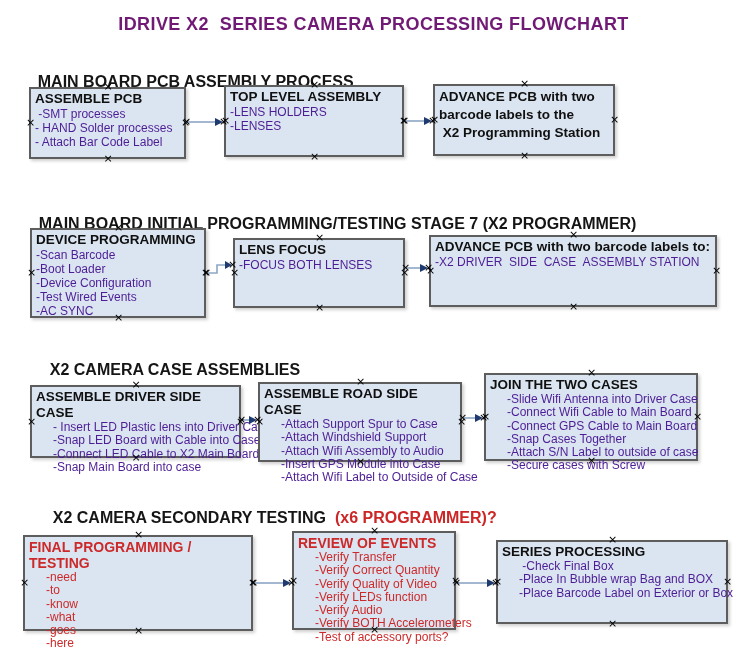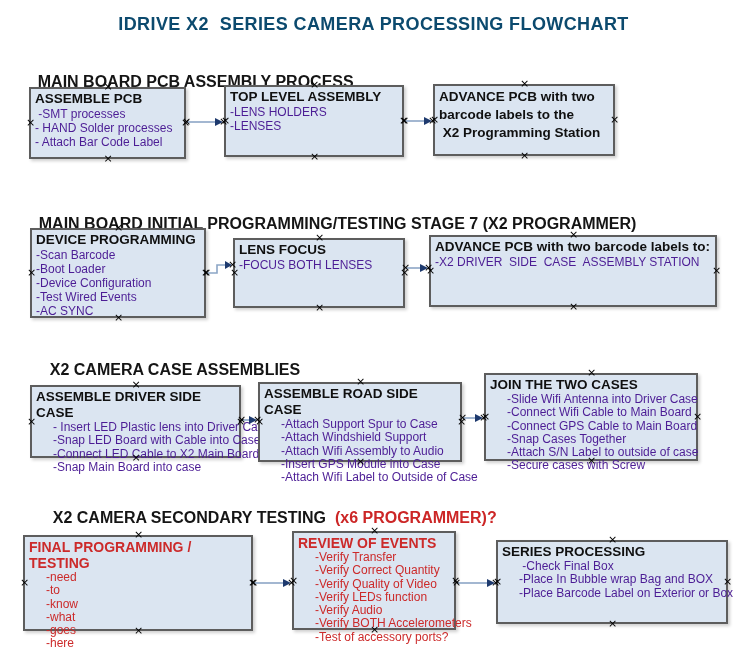--- a/index.html
+++ b/index.html
@@ -3,21 +3,21 @@
 <meta charset="utf-8">
 <style>
   html,body{margin:0;padding:0;background:#ffffff;}
   #canvas{
     position:relative;width:747px;height:662px;background:#ffffff;
     font-family:"Liberation Sans","DejaVu Sans",sans-serif;color:#111;
     overflow:hidden;
   }
   .title{
     position:absolute;top:14px;left:0;width:100%;text-align:center;
-    font-size:18px;font-weight:bold;letter-spacing:.4px;white-space:pre;color:#0c4a6e;
+    font-size:18px;font-weight:bold;letter-spacing:.4px;white-space:pre;color:#701a75;
   }
   .sec-h{
     position:absolute;font-size:16px;font-weight:bold;white-space:pre;color:#151515;
   }
   .sec-h .red-part{color:#cc2626;}
   .box{
     position:absolute;background:#dbe5f1;border:2px solid #5d5d5d;
     box-shadow:2px 2px 3px #cfcfcf;box-sizing:border-box;
   }
   .box .t{

